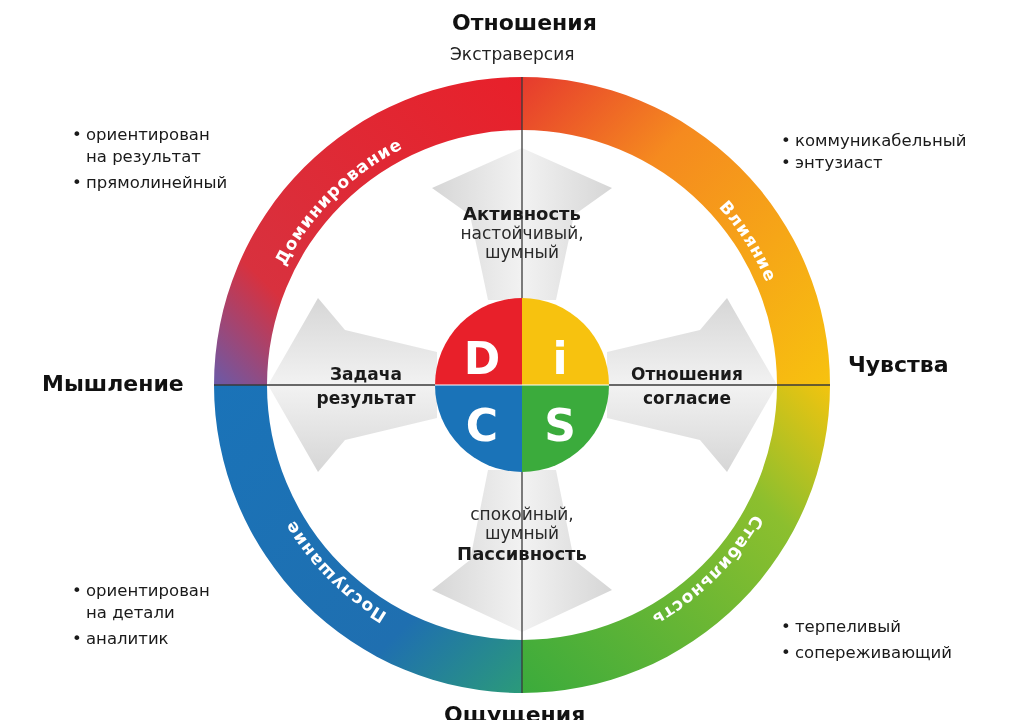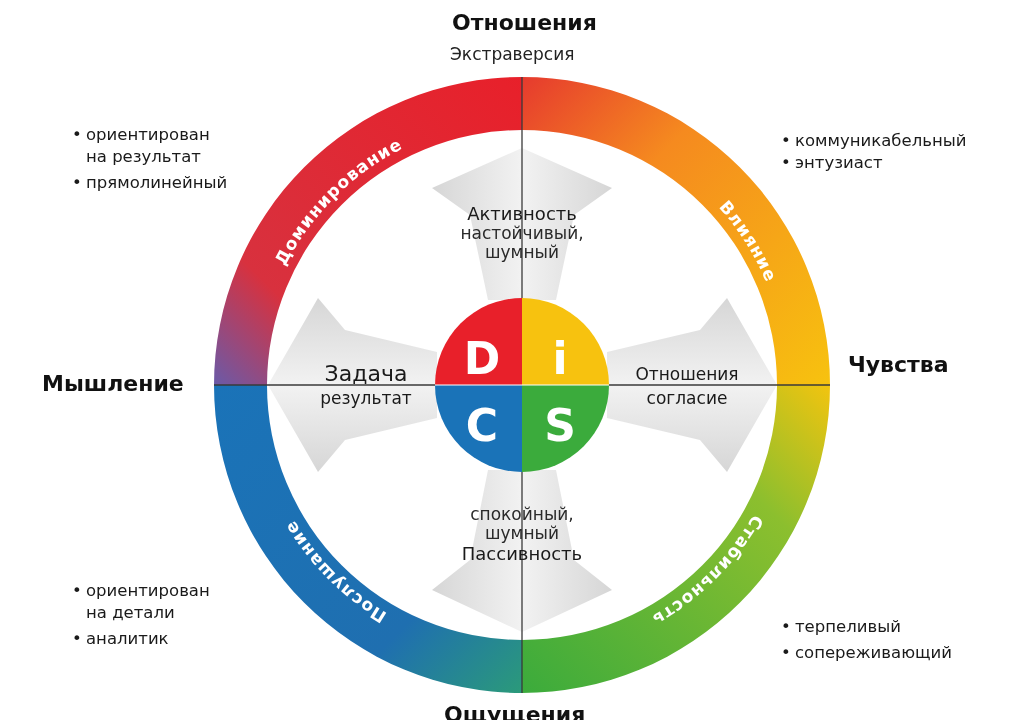--- a/index.html
+++ b/index.html
@@ -4,21 +4,21 @@
   <style>
     html, body { margin: 0; padding: 0; background: #ffffff; }
     body { width: 1023px; height: 720px; position: relative; overflow: hidden; font-family: "DejaVu Sans", sans-serif; color: #1a1a1a; }
     #diagram { position: absolute; left: 0; top: 0; }
     .axis-label { position: absolute; font-weight: bold; font-size: 22px; color: #111; white-space: nowrap; }
     .axis-sub { position: absolute; font-size: 17px; color: #222; white-space: nowrap; }
     .traits { position: absolute; font-size: 16.5px; line-height: 22px; color: #1a1a1a; margin: 0; padding: 0; list-style: none; }
     .traits li { position: relative; padding-left: 14px; }
     .traits li::before { content: "•"; position: absolute; left: 0; top: 0; }
     .center-label { position: absolute; text-align: center; white-space: nowrap; }
-    .center-label .bold { font-weight: normal; font-size: 18px; display: block; line-height: 21px; color: #1a1a1a; }
+    .center-label .bold { font-weight: bold; font-size: 18px; display: block; line-height: 21px; color: #1a1a1a; }
     .center-label .thin { font-size: 17px; display: block; line-height: 19px; color: #2a2a2a; }
   </style>
 </head>
 <body>
 
 <svg id="diagram" width="1023" height="720" viewBox="0 0 1023 720" xmlns="http://www.w3.org/2000/svg">
   <defs>
     <linearGradient id="gArrowV" x1="0" y1="0" x2="0" y2="1">
       <stop offset="0" stop-color="#d6d6d6"></stop>
       <stop offset="0.5" stop-color="#f2f2f2"></stop>
@@ -119,19 +119,19 @@
   <span class="bold">Активность</span>
   <span class="thin">настойчивый,</span>
   <span class="thin">шумный</span>
 </div>
 <div class="center-label" style="left:432px; top:505px; width:180px;">
   <span class="thin">спокойный,</span>
   <span class="thin">шумный</span>
   <span class="bold">Пассивность</span>
 </div>
 <div class="center-label" style="left:296px; top:362px; width:140px;">
-  <span class="bold" style="font-size:22px; line-height:24px;">Задача</span>
+  <span class="bold" style="font-size:17px; line-height:24px;">Задача</span>
   <span class="bold" style="font-size:17px; line-height:24px;">результат</span>
 </div>
 <div class="center-label" style="left:612px; top:362px; width:150px;">
   <span class="bold" style="font-size:17px; line-height:24px;">Отношения</span>
   <span class="bold" style="font-size:17px; line-height:24px;">согласие</span>
 </div>
 
 </body></html>

